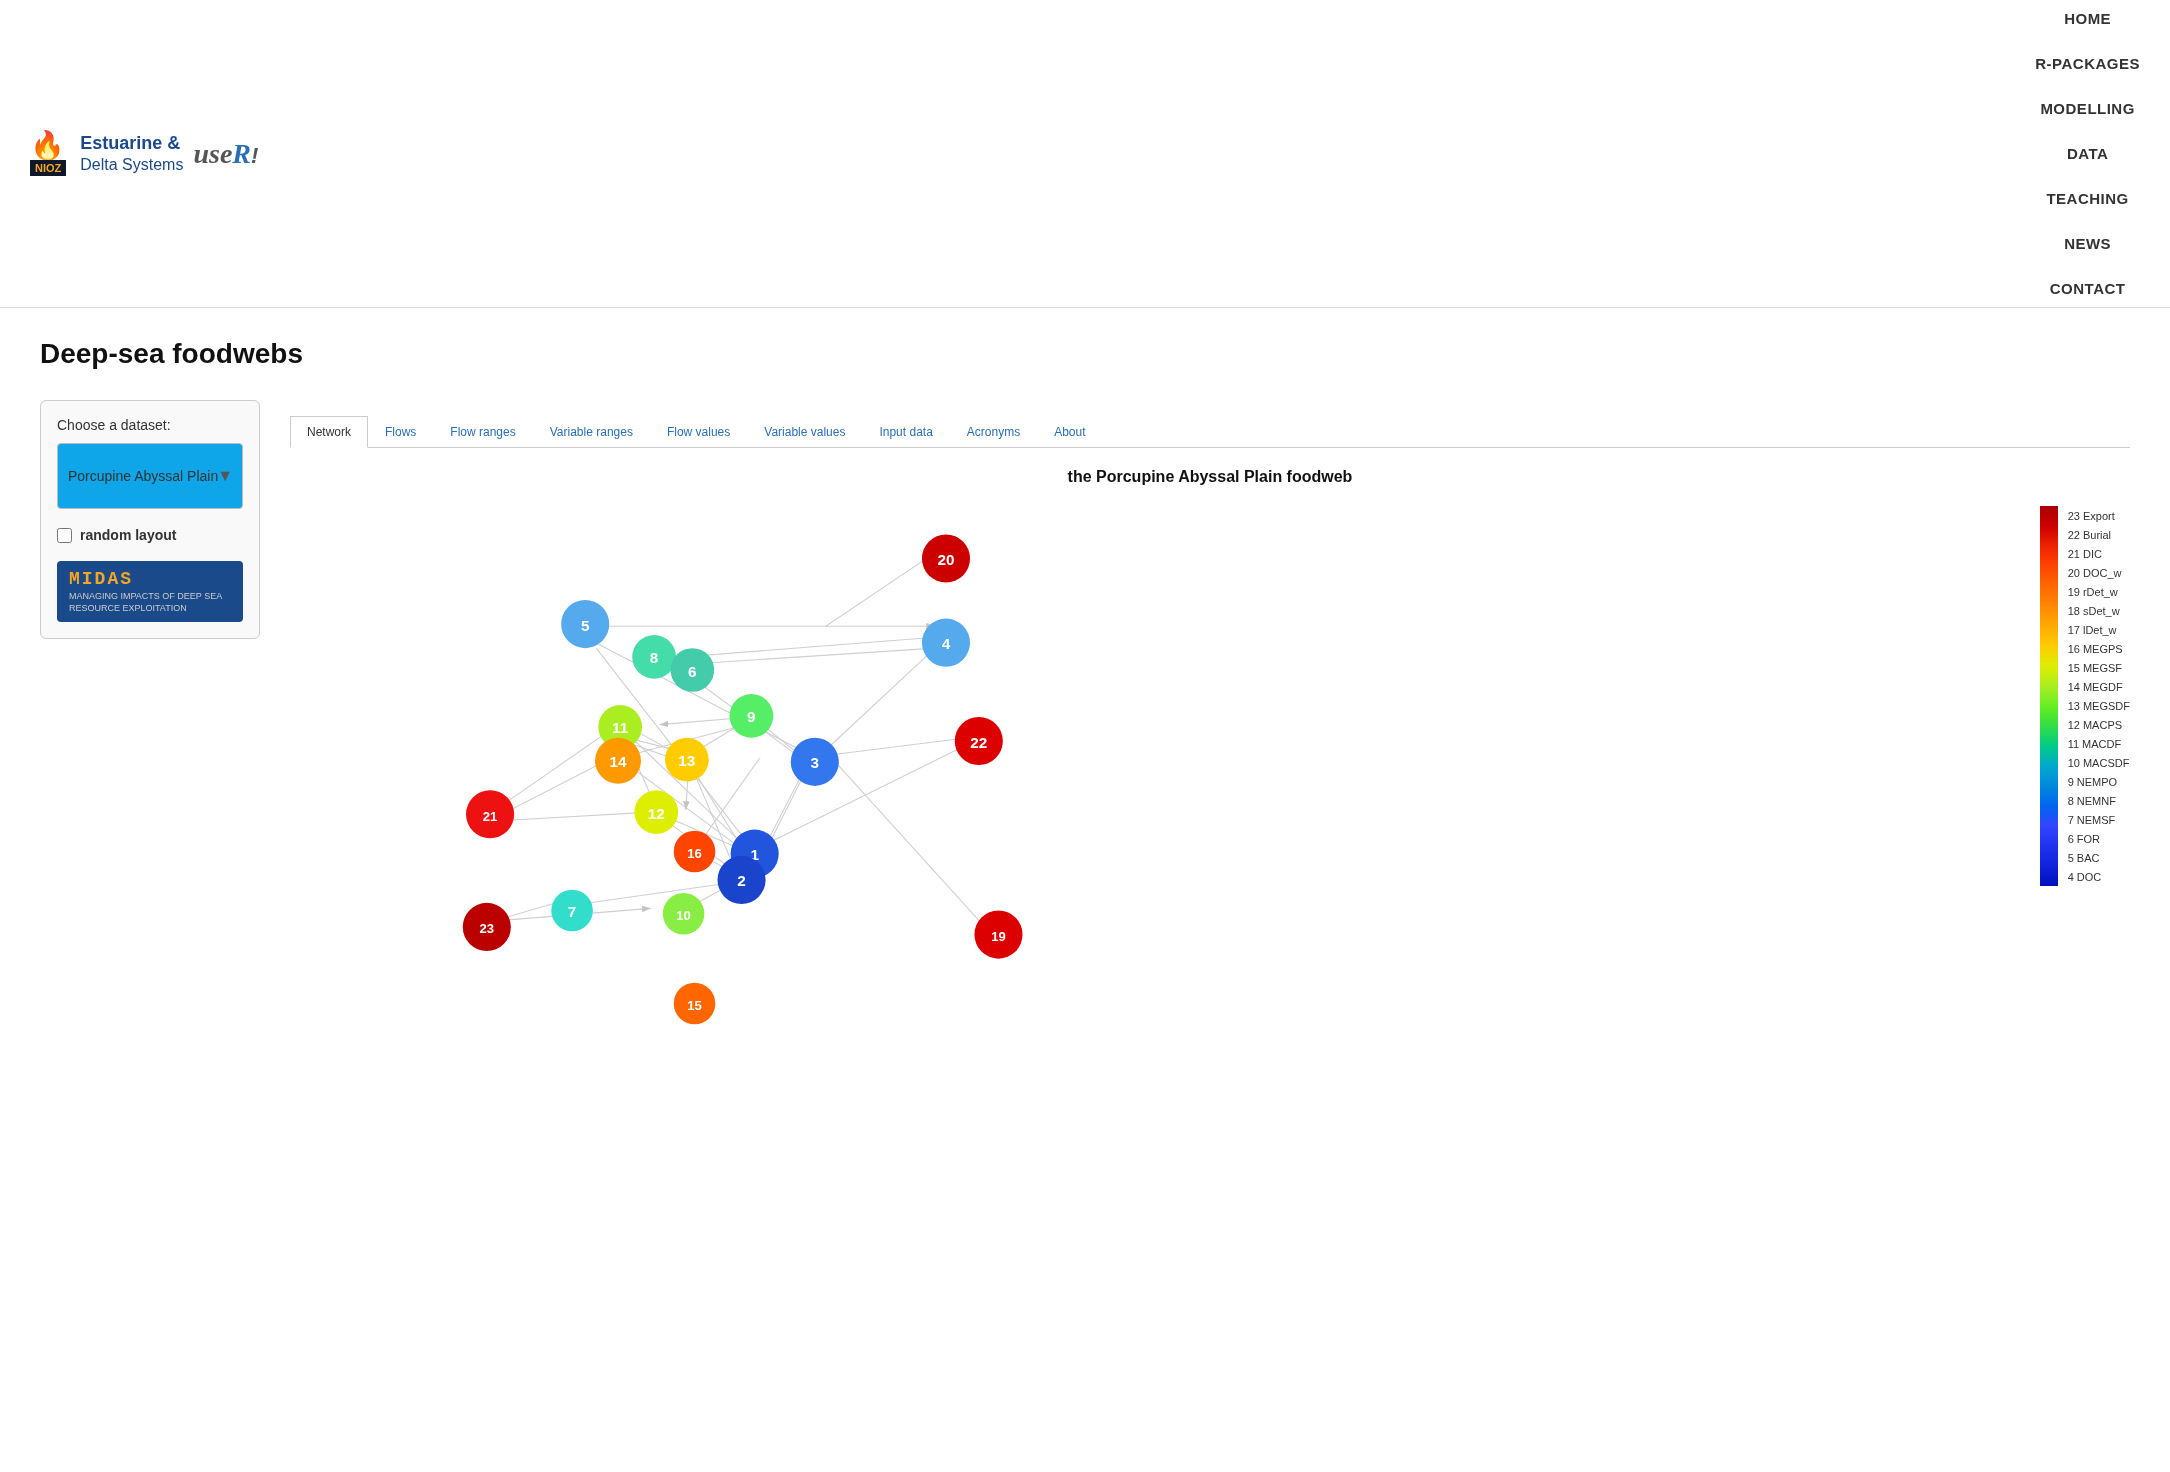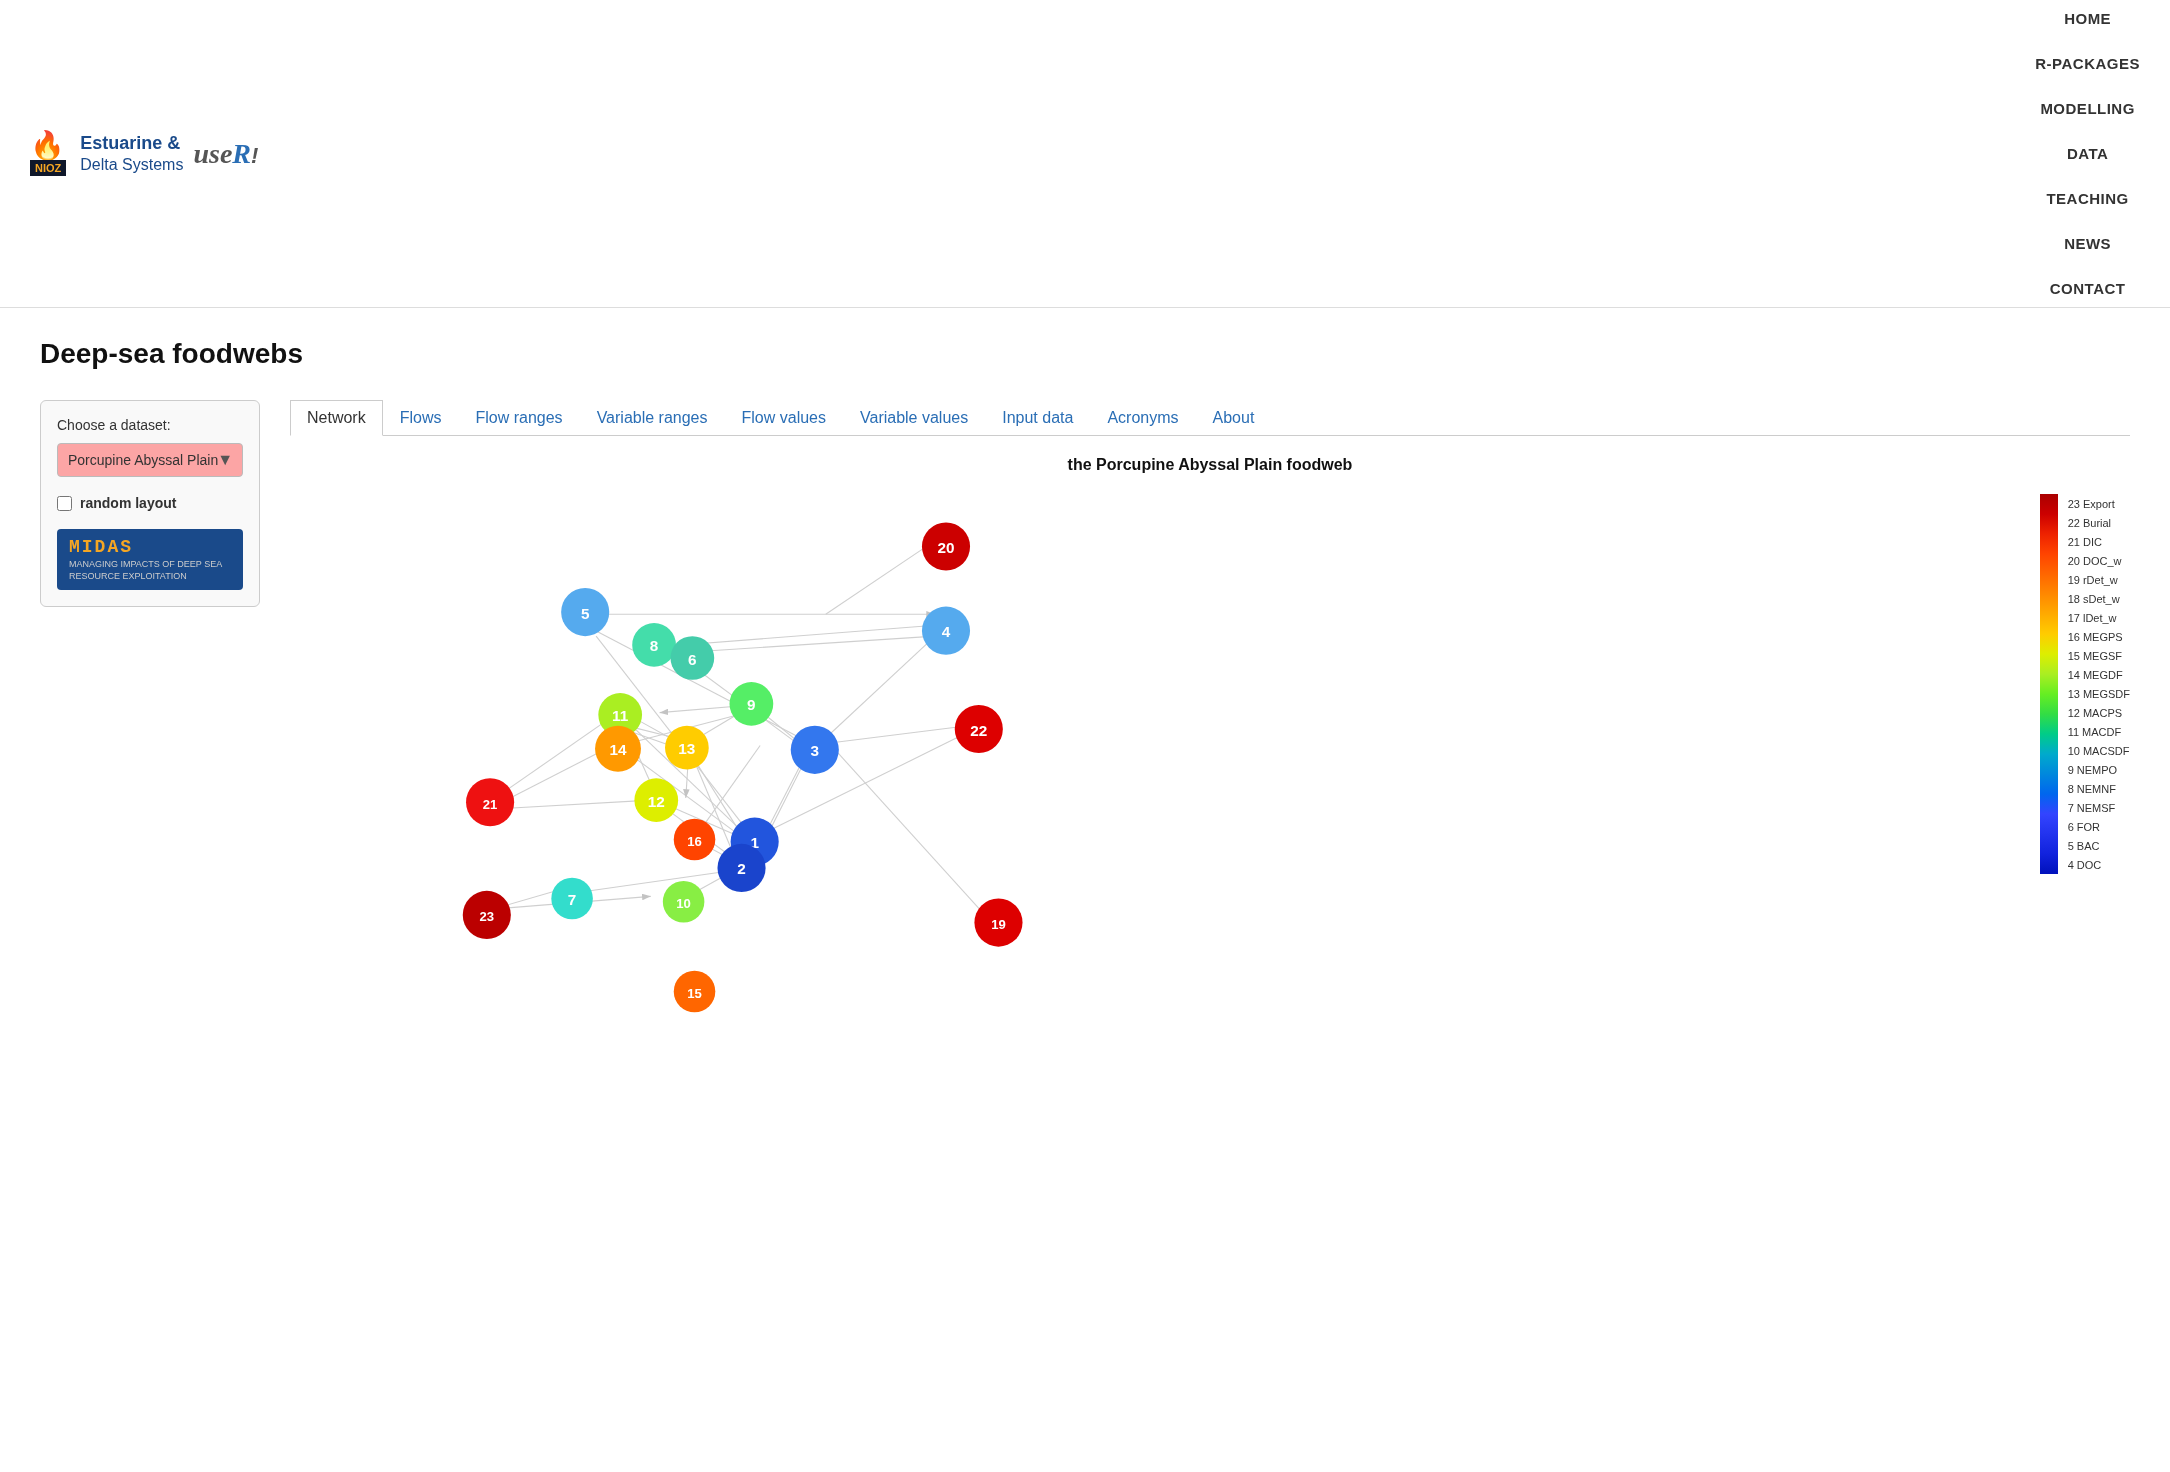--- a/index.html
+++ b/index.html
@@ -94,24 +94,24 @@
       padding: 16px;
       background: #f9f9f9;
     }
     .sidebar-label {
       font-size: 14px;
       margin-bottom: 10px;
       color: #333;
     }
     .dataset-select {
       width: 100%;
-      padding: 8px 10px;
+      padding: 24px 10px;
       border: 1px solid #bbb;
       border-radius: 4px;
-      background: #fca5a5;
+      background: #0ea5e9;
       font-size: 14px;
       appearance: none;
       cursor: pointer;
       color: #333;
     }
     .select-wrapper {
       position: relative;
     }
     .select-arrow {
       position: absolute;
@@ -163,27 +163,28 @@
     }
     .tabs-bar {
       display: flex;
       flex-wrap: wrap;
       gap: 0;
       border-bottom: 1px solid #ccc;
       margin-bottom: 20px;
     }
     .tab {
       padding: 8px 16px;
-      font-size: 16px;
+      font-size: 12px;
       cursor: pointer;
       color: #2a6eb5;
       text-decoration: none;
       border: 1px solid transparent;
       border-bottom: none;
       background: #fff;
+      margin-top: 16px;
     }
     .tab.active {
       border-color: #ccc;
       border-bottom: 1px solid #fff;
       color: #333;
       margin-bottom: -1px;
       background: #fff;
     }
 
     

